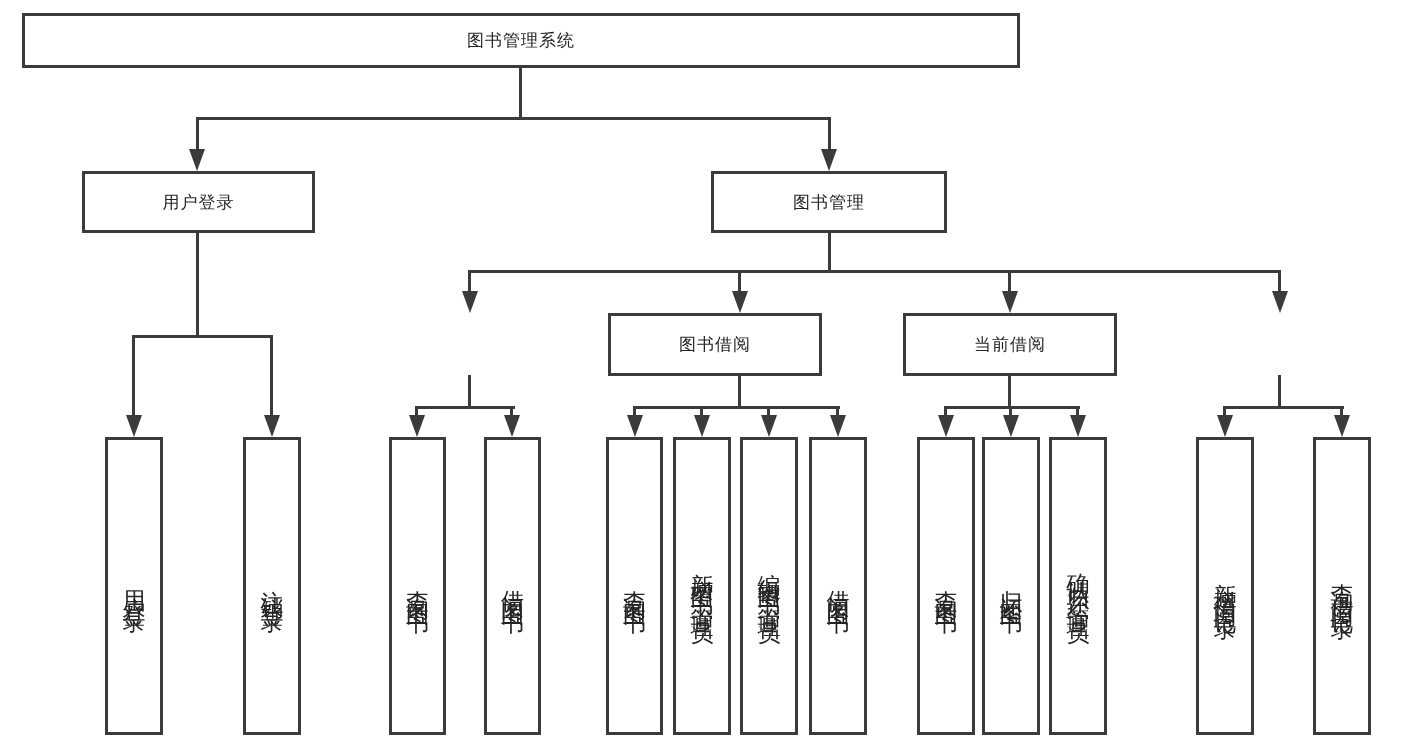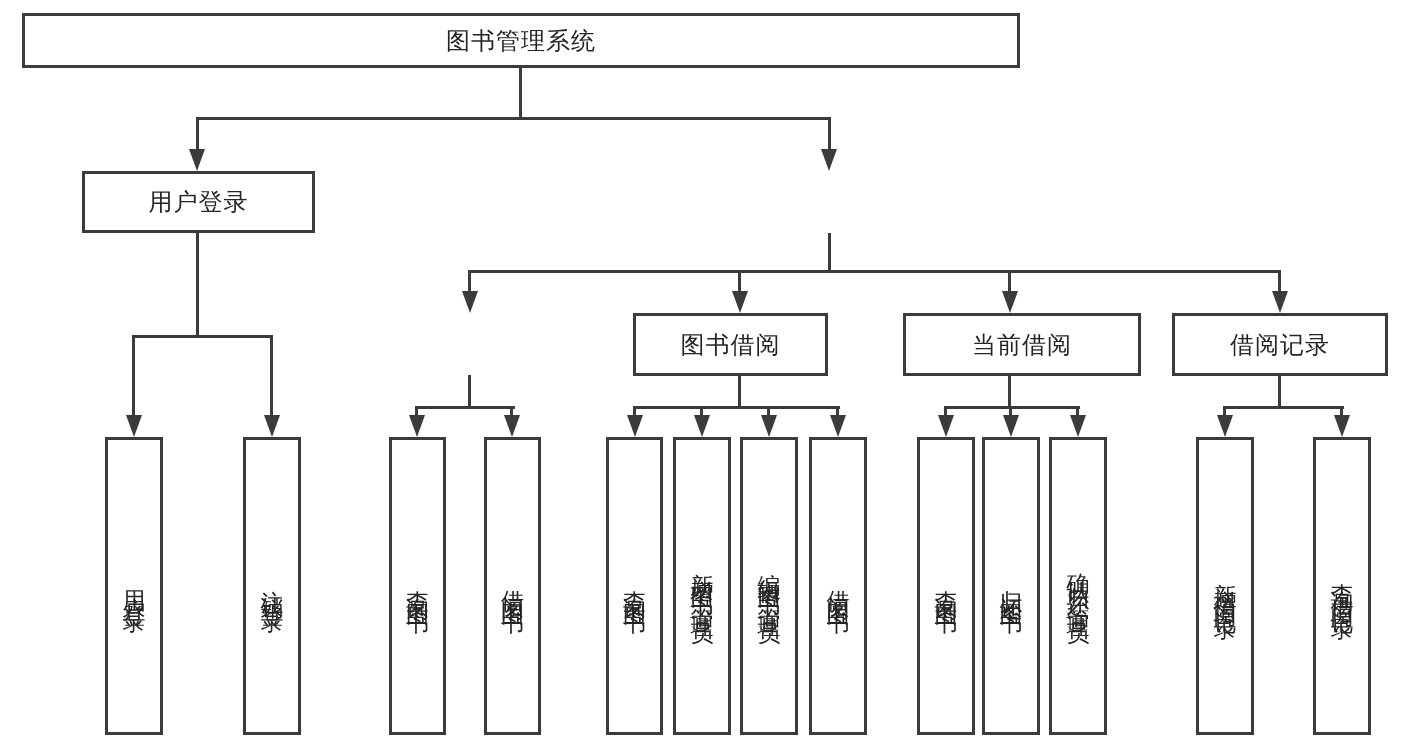--- a/index.html
+++ b/index.html
@@ -15,21 +15,21 @@
     position: absolute;
     box-sizing: border-box;
     border: 3px solid #3b3b3b;
     background: #ffffff;
     display: flex;
     align-items: center;
     justify-content: center;
     color: #242424;
   }
   .hlabel {
-    font-size: 24px;
+    font-size: 17px;
     letter-spacing: 1px;
     white-space: nowrap;
     font-family: Liberation Mono, monospace;
   }
   .vtext {
     writing-mode: vertical-rl;
     text-orientation: mixed;
     font-size: 23px;
     letter-spacing: 7px;
     line-height: 1;
@@ -69,47 +69,47 @@
   <div class="line" style="left:519px; top:68px; width:3px; height:52px;"></div>
   <div class="line" style="left:196px; top:117px; width:635px; height:3px;"></div>
   <div class="line" style="left:196px; top:117px; width:3px; height:34px;"></div>
   <div class="arrow" style="left:189px; top:149px;"></div>
   <div class="line" style="left:828px; top:117px; width:3px; height:34px;"></div>
   <div class="arrow" style="left:821px; top:149px;"></div>
 
   <div class="box" style="left:82px; top:171px; width:233px; height:62px;">
     <span class="hlabel">用户登录</span>
   </div>
+  <div class="box" style="left:711px; top:171px; width:236px; height:62px;">
+    <span class="hlabel">图书管理</span>
+  </div>
 
   <div class="line" style="left:196px; top:233px; width:3px; height:104px;"></div>
   <div class="line" style="left:132px; top:335px; width:141px; height:3px;"></div>
   <div class="line" style="left:132px; top:335px; width:3px; height:82px;"></div>
   <div class="arrow" style="left:126px; top:415px;"></div>
   <div class="line" style="left:270px; top:335px; width:3px; height:82px;"></div>
   <div class="arrow" style="left:264px; top:415px;"></div>
 
   <div class="line" style="left:828px; top:233px; width:3px; height:40px;"></div>
   <div class="line" style="left:468px; top:270px; width:813px; height:3px;"></div>
   <div class="line" style="left:468px; top:270px; width:3px; height:23px;"></div>
   <div class="arrow" style="left:462px; top:291px;"></div>
   <div class="line" style="left:738px; top:270px; width:3px; height:23px;"></div>
   <div class="arrow" style="left:732px; top:291px;"></div>
   <div class="line" style="left:1008px; top:270px; width:3px; height:23px;"></div>
   <div class="arrow" style="left:1002px; top:291px;"></div>
   <div class="line" style="left:1278px; top:270px; width:3px; height:23px;"></div>
   <div class="arrow" style="left:1272px; top:291px;"></div>
 
-  <div class="box" style="left:633px; top:313px; width:195px; height:63px;">
+  <div class="box" style="left:608px; top:313px; width:214px; height:63px;">
     <span class="hlabel">图书借阅</span>
   </div>
-  <div class="box" style="left:903px; top:313px; width:238px; height:63px;">
+  <div class="box" style="left:903px; top:313px; width:214px; height:63px;">
     <span class="hlabel">当前借阅</span>
-  </div>
-  <div class="box" style="left:1172px; top:313px; width:216px; height:63px;">
-    <span class="hlabel">借阅记录</span>
   </div>
 
   <div class="line" style="left:468px; top:375px; width:3px; height:34px;"></div>
   <div class="line" style="left:415px; top:406px; width:100px; height:3px;"></div>
   <div class="line" style="left:415px; top:406px; width:3px; height:12px;"></div>
   <div class="arrow" style="left:409px; top:415px;"></div>
   <div class="line" style="left:510px; top:406px; width:3px; height:12px;"></div>
   <div class="arrow" style="left:504px; top:415px;"></div>
 
   <div class="line" style="left:738px; top:375px; width:3px; height:34px;"></div>

